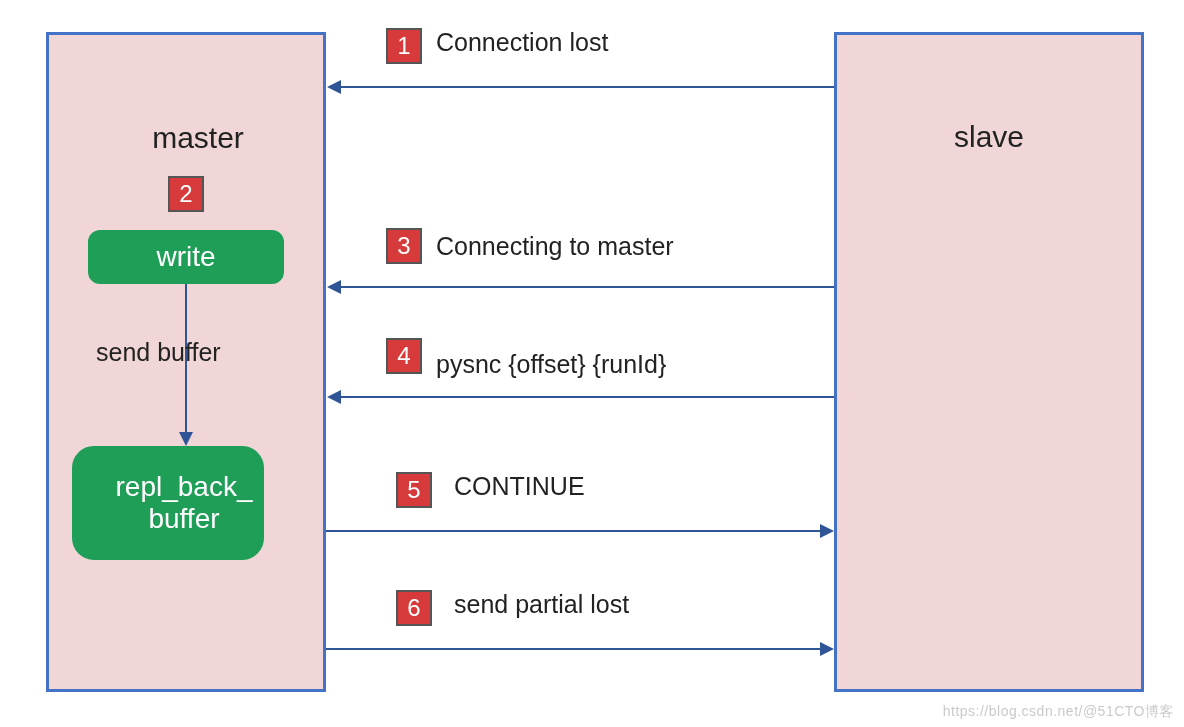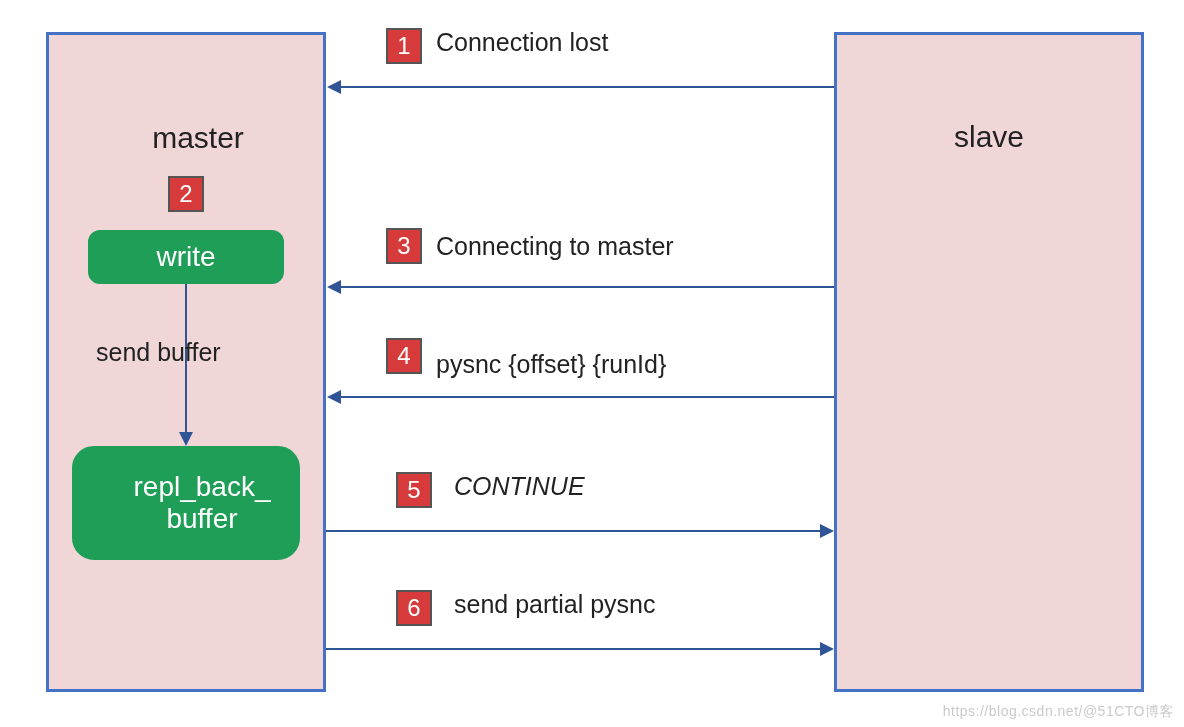--- a/index.html
+++ b/index.html
@@ -98,41 +98,41 @@
 <div class="node-label" style="left:834px; top:120px; width:310px;">slave</div>
 
 <div class="step-badge" style="left:168px; top:176px;">2</div>
 
 <div class="pill" style="left:88px; top:230px; width:196px; height:54px;">write</div>
 
 <div class="arrow-line vert" style="left:185px; top:284px; height:150px;"></div>
 <div class="arrow-head down" style="left:179px; top:432px;"></div>
 <div class="step-text" style="left:96px; top:338px;">send buffer</div>
 
-<div class="pill big" style="left:72px; top:446px; width:228px; height:114px; white-space:pre-line;padding-left:32px;">repl_back_
+<div class="pill big" style="left:72px; top:446px; width:192px; height:114px; white-space:pre-line;padding-left:32px;">repl_back_
 buffer</div>
 
 <div class="step-badge" style="left:386px; top:28px;">1</div>
 <div class="step-text" style="left:436px; top:28px;">Connection lost</div>
 <div class="arrow-line" style="left:340px; top:86px; width:494px;"></div>
 <div class="arrow-head left" style="left:327px; top:80px;"></div>
 
 <div class="step-badge" style="left:386px; top:228px;">3</div>
 <div class="step-text" style="left:436px; top:232px;">Connecting to master</div>
 <div class="arrow-line" style="left:340px; top:286px; width:494px;"></div>
 <div class="arrow-head left" style="left:327px; top:280px;"></div>
 
 <div class="step-badge" style="left:386px; top:338px;">4</div>
 <div class="step-text" style="left:436px; top:350px;">pysnc {offset} {runId}</div>
 <div class="arrow-line" style="left:340px; top:396px; width:494px;"></div>
 <div class="arrow-head left" style="left:327px; top:390px;"></div>
 
 <div class="step-badge" style="left:396px; top:472px;">5</div>
-<div class="step-text" style="left:454px; top:472px;font-style:italic;">CONTINUE</div>
+<div class="step-text" style="left:454px; top:472px;">CONTINUE</div>
 <div class="arrow-line" style="left:326px; top:530px; width:494px;"></div>
 <div class="arrow-head right" style="left:820px; top:524px;"></div>
 
 <div class="step-badge" style="left:396px; top:590px;">6</div>
-<div class="step-text" style="left:454px; top:590px;">send partial pysnc</div>
+<div class="step-text" style="left:454px; top:590px;">send partial lost</div>
 <div class="arrow-line" style="left:326px; top:648px; width:494px;"></div>
 <div class="arrow-head right" style="left:820px; top:642px;"></div>
 
 <div class="watermark">https://blog.csdn.net/@51CTO博客</div>
 
 </body></html>

